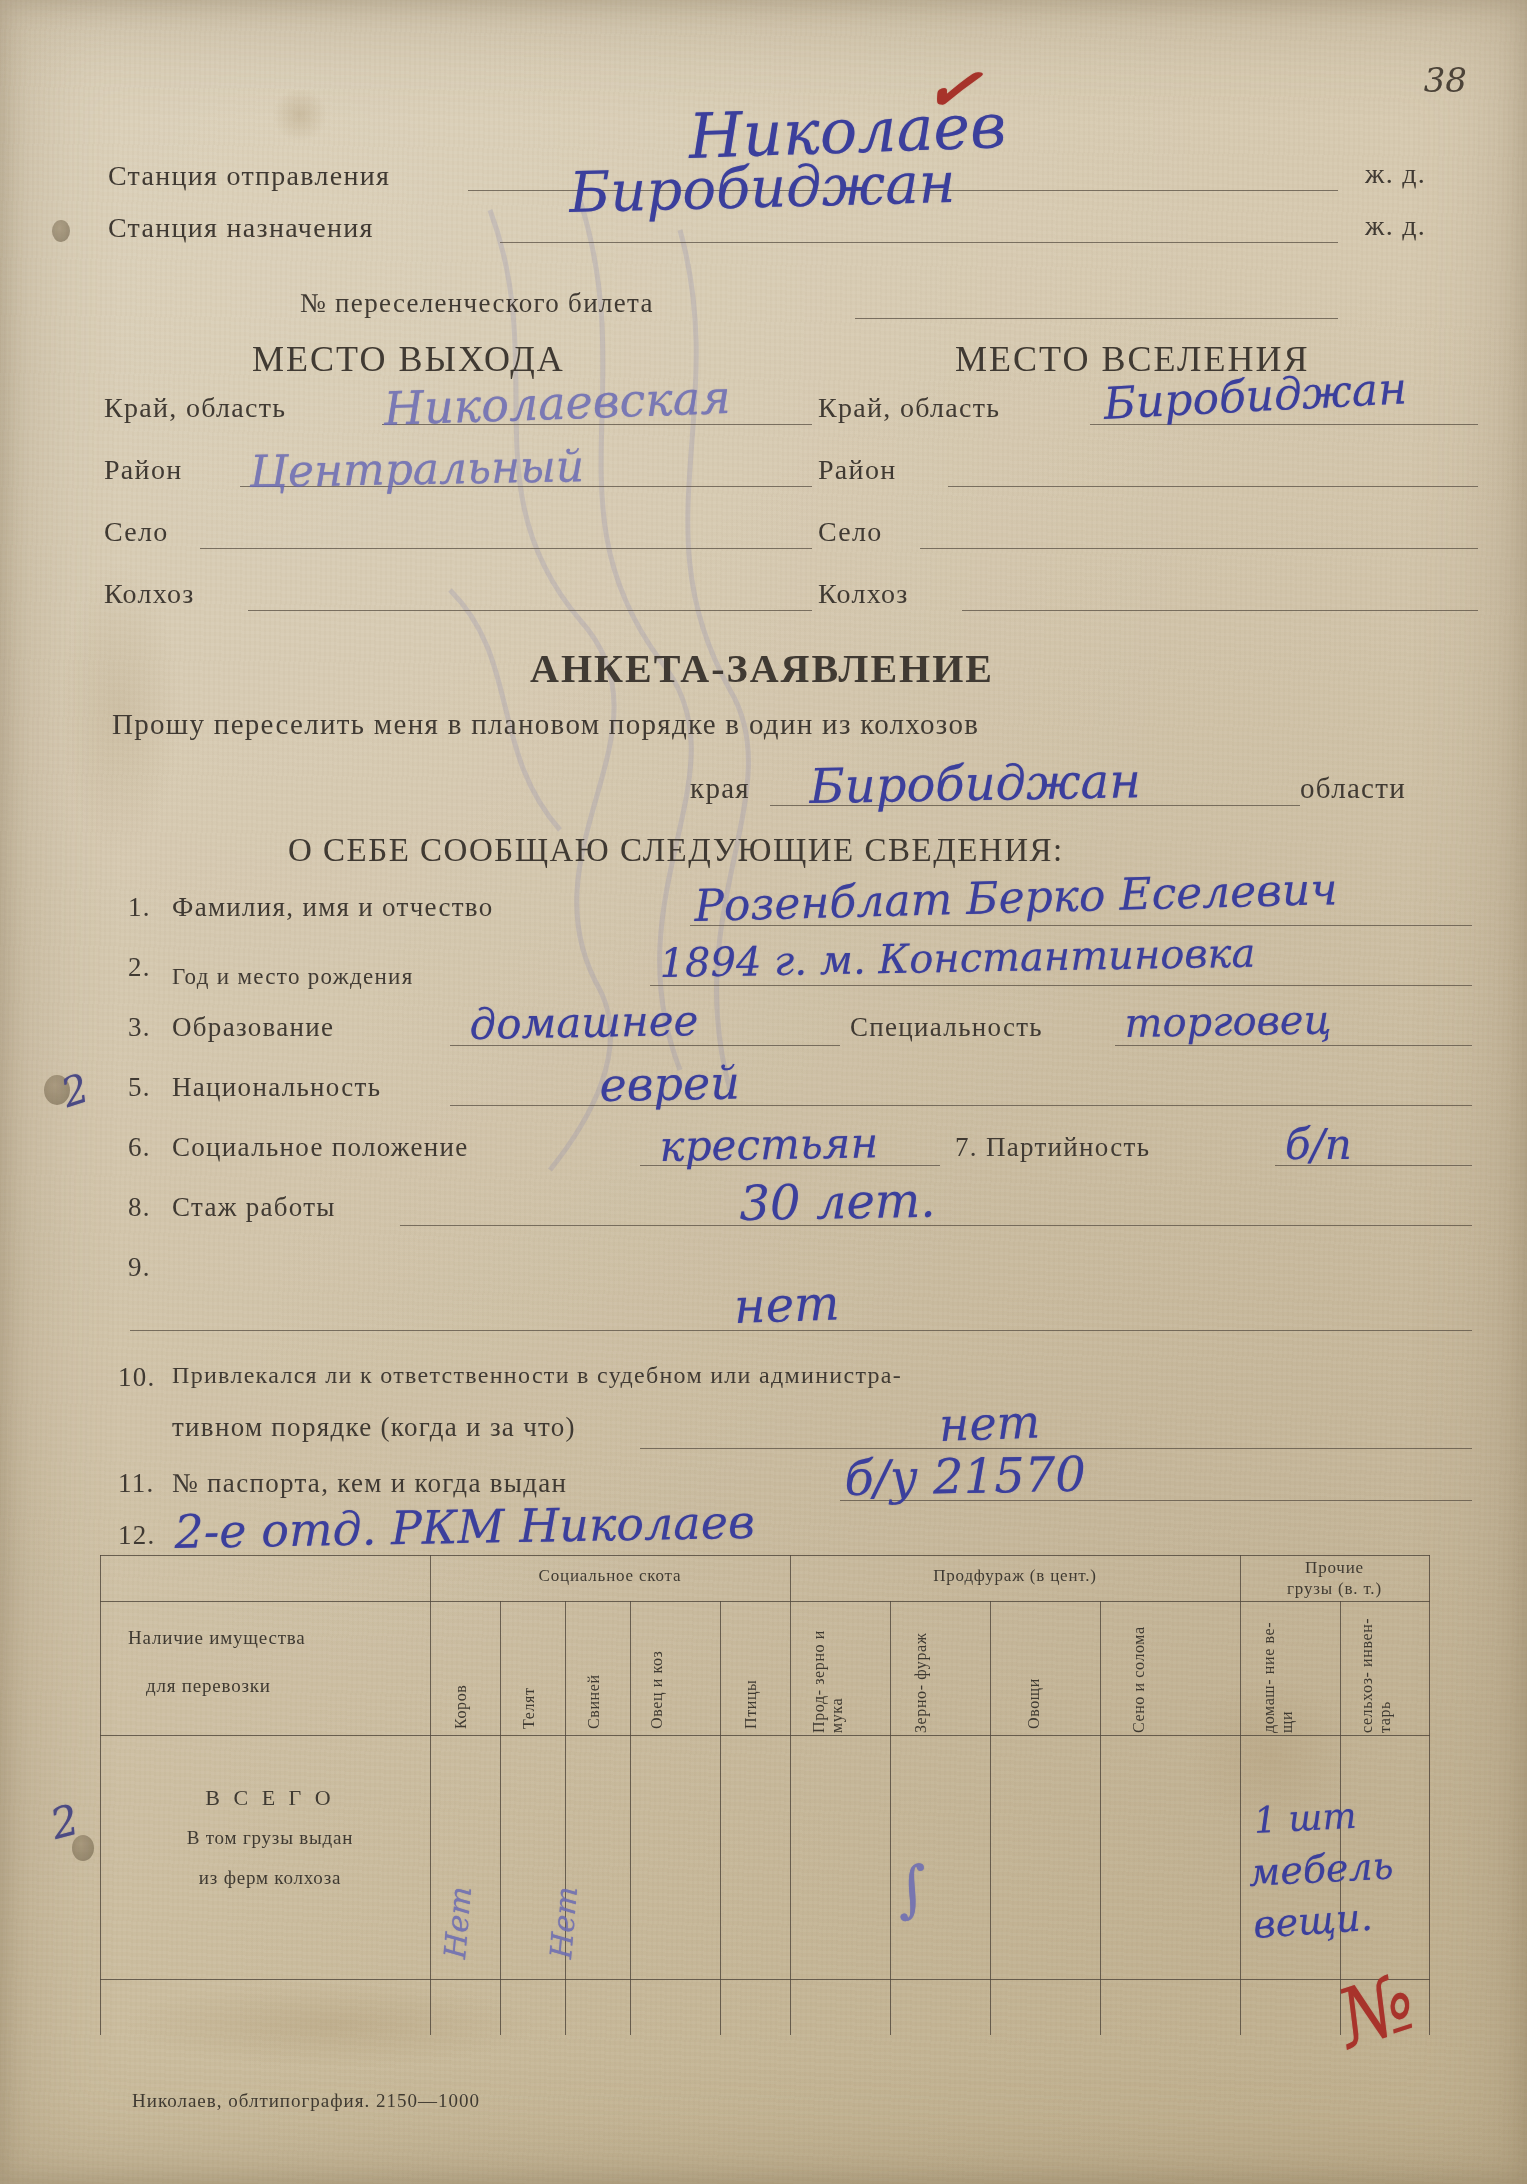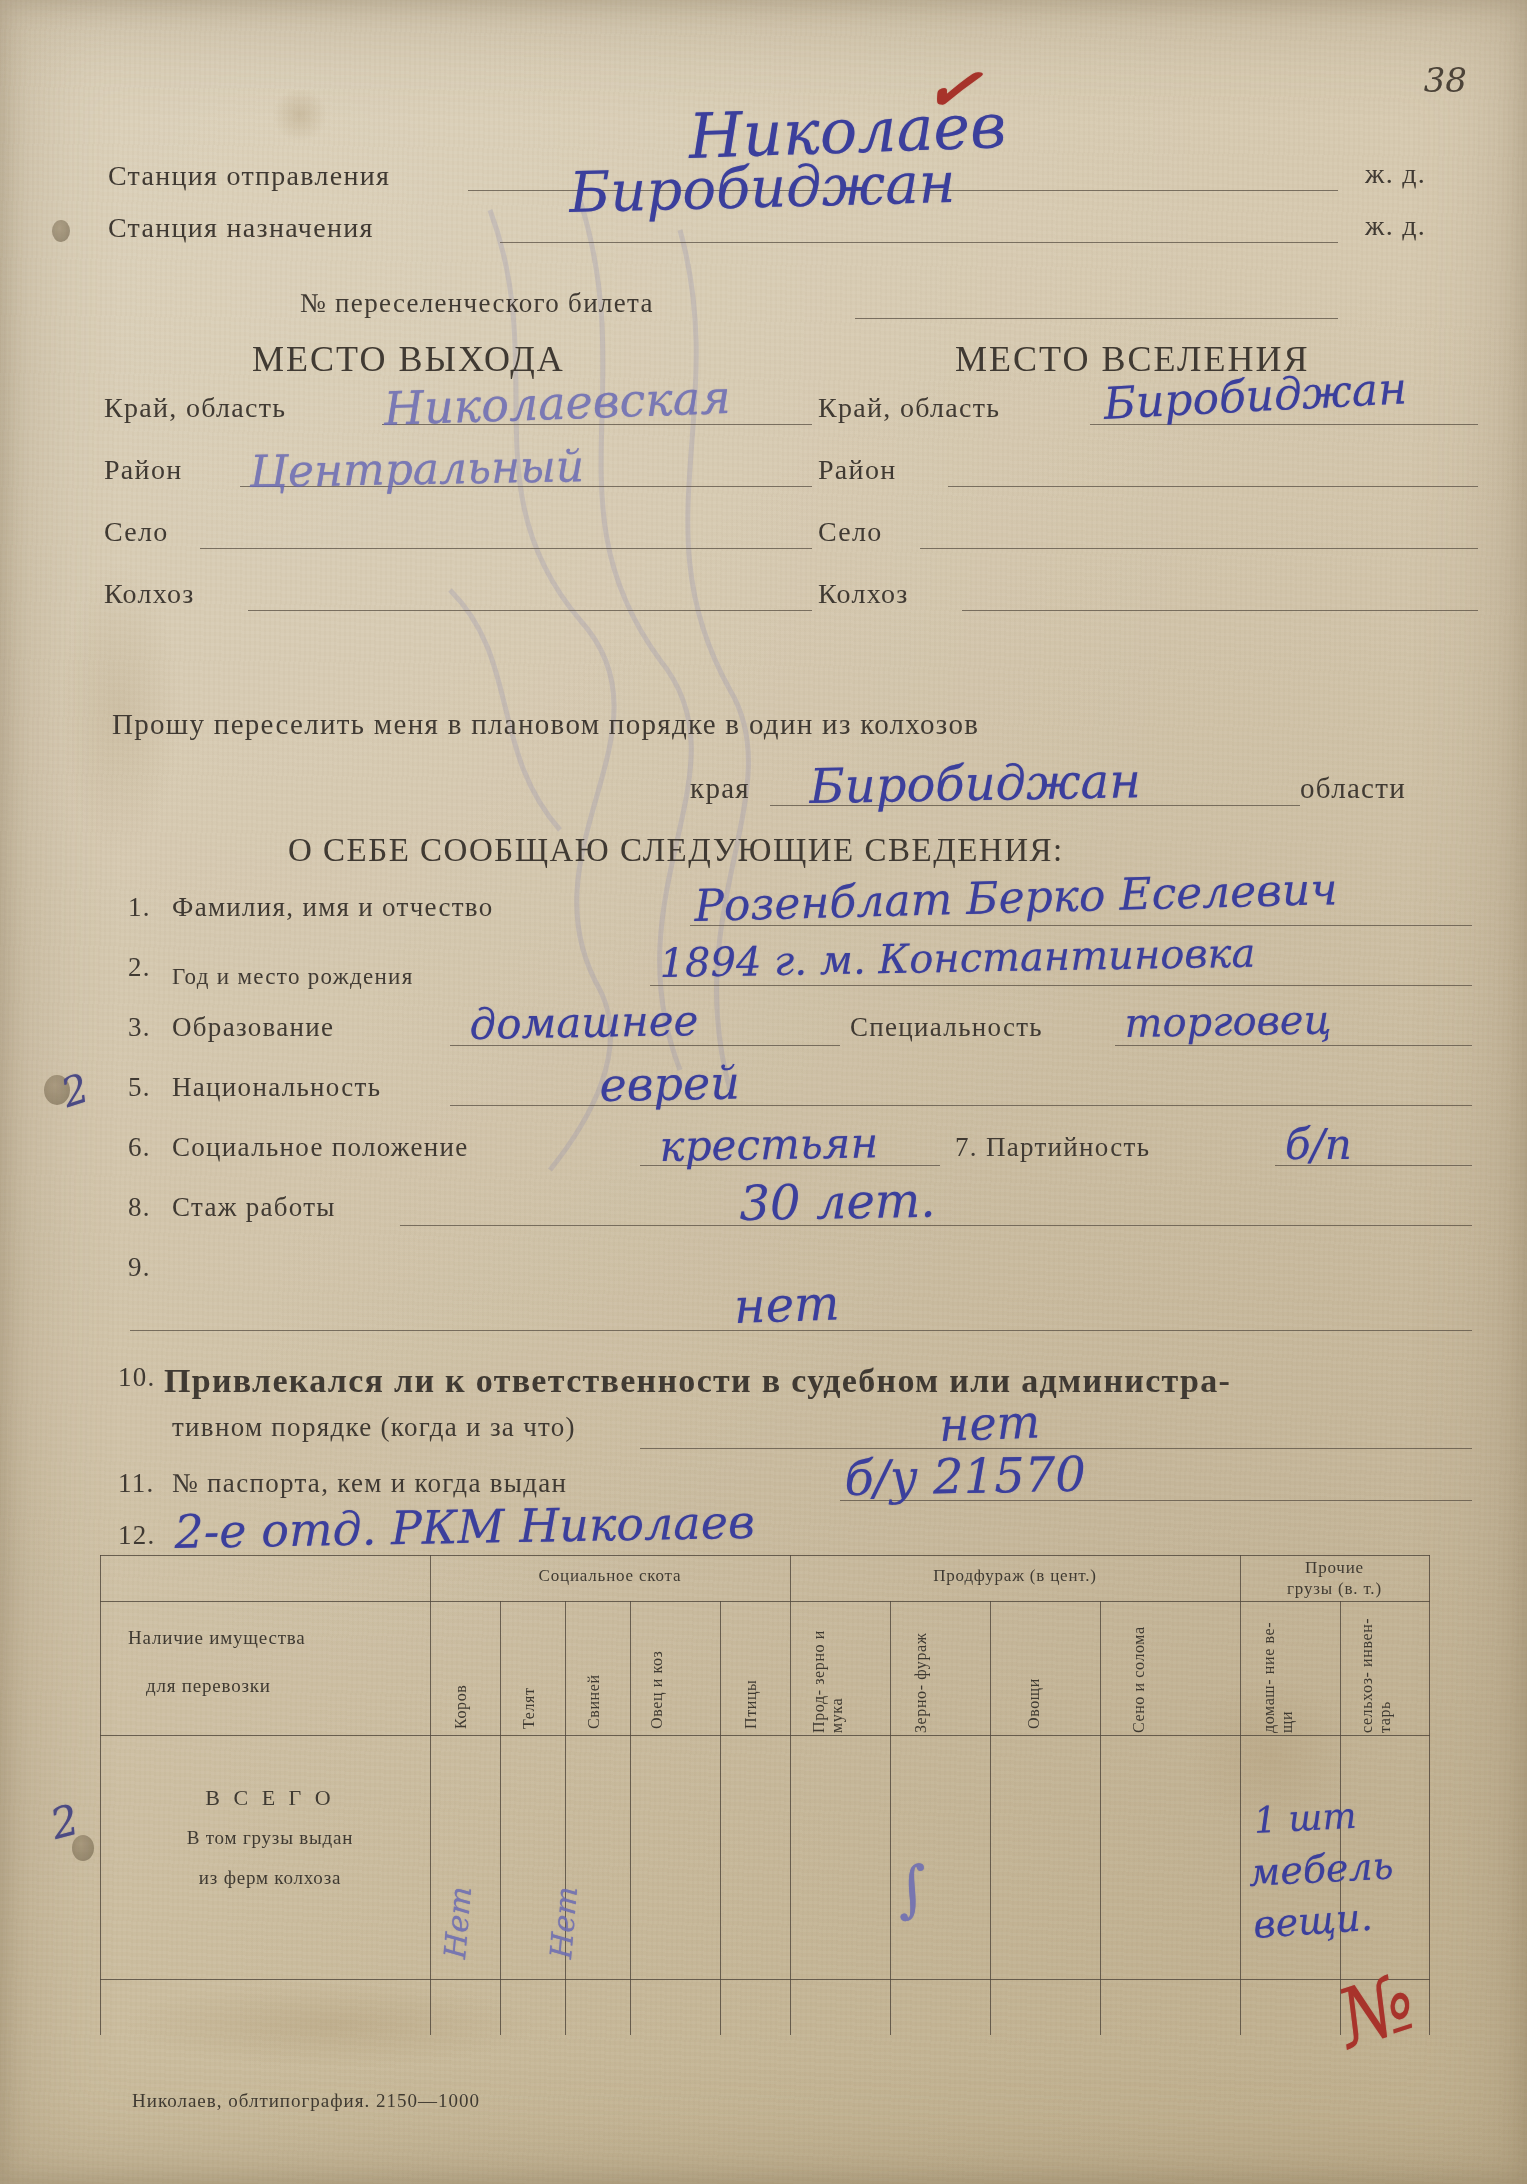--- a/index.html
+++ b/index.html
@@ -160,20 +160,21 @@
   <div class="hw" style="left:985px;top:448px;font-size:42px;"></div>
 
   <div class="pr" style="left:818px;top:516px;font-size:28px;">Село</div>
   <div class="line" style="left:920px;top:548px;width:558px;"></div>
   <div class="hw" style="left:1000px;top:512px;font-size:42px;"></div>
 
   <div class="pr" style="left:818px;top:578px;font-size:28px;">Колхоз</div>
   <div class="line" style="left:962px;top:610px;width:516px;"></div>
   <div class="hw" style="left:1000px;top:574px;font-size:42px;"></div>
 
+  <div class="pr" style="left:530px;top:645px;font-size:40px;font-weight:bold;letter-spacing:2px;">АНКЕТА-ЗАЯВЛЕНИЕ</div>
 
   <div class="pr" style="left:112px;top:708px;font-size:29px;">Прошу переселить меня в плановом порядке  в  один   из колхозов</div>
 
   <div class="pr" style="left:690px;top:772px;font-size:29px;">края</div>
   <div class="line" style="left:770px;top:805px;width:530px;"></div>
   <div class="hw" style="left:810px;top:758px;font-size:48px;transform:rotate(-1deg);">Биробиджан</div>
   <div class="pr" style="left:1300px;top:772px;font-size:29px;">области</div>
 
   <div class="pr" style="left:288px;top:832px;font-size:33px;letter-spacing:1.5px;">О СЕБЕ СООБЩАЮ СЛЕДУЮЩИЕ СВЕДЕНИЯ:</div>
 
@@ -211,21 +212,21 @@
   <div class="pr" style="left:128px;top:1192px;font-size:27px;">8.</div>
   <div class="pr" style="left:172px;top:1192px;font-size:27px;">Стаж работы</div>
   <div class="line" style="left:400px;top:1225px;width:1072px;"></div>
   <div class="hw" style="left:740px;top:1175px;font-size:48px;transform:rotate(-1deg);">30 лет.</div>
 
   <div class="pr" style="left:128px;top:1252px;font-size:27px;">9.</div>
   <div class="line" style="left:130px;top:1330px;width:1342px;"></div>
   <div class="hw" style="left:735px;top:1278px;font-size:48px;transform:rotate(-2deg);">нет</div>
 
   <div class="pr" style="left:118px;top:1362px;font-size:27px;">10.</div>
-  <div class="pr" style="left:164px;top:1362px;font-size:34px;font-weight:bold;">Привлекался ли к ответственности в судебном  или  администра-</div>
+  <div class="pr" style="left:172px;top:1362px;font-size:24px;">Привлекался ли к ответственности в судебном  или  администра-</div>
   <div class="pr" style="left:172px;top:1412px;font-size:27px;">тивном порядке (когда и за что)</div>
   <div class="line" style="left:640px;top:1448px;width:832px;"></div>
   <div class="hw" style="left:940px;top:1398px;font-size:46px;transform:rotate(-2deg);">нет</div>
 
   <div class="pr" style="left:118px;top:1468px;font-size:27px;">11.</div>
   <div class="pr" style="left:172px;top:1468px;font-size:27px;">№ паспорта, кем и когда выдан</div>
   <div class="line" style="left:840px;top:1500px;width:632px;"></div>
   <div class="hw" style="left:845px;top:1450px;font-size:48px;transform:rotate(-1deg);">б/у  21570</div>
 
   <div class="pr" style="left:118px;top:1520px;font-size:27px;">12.</div>

